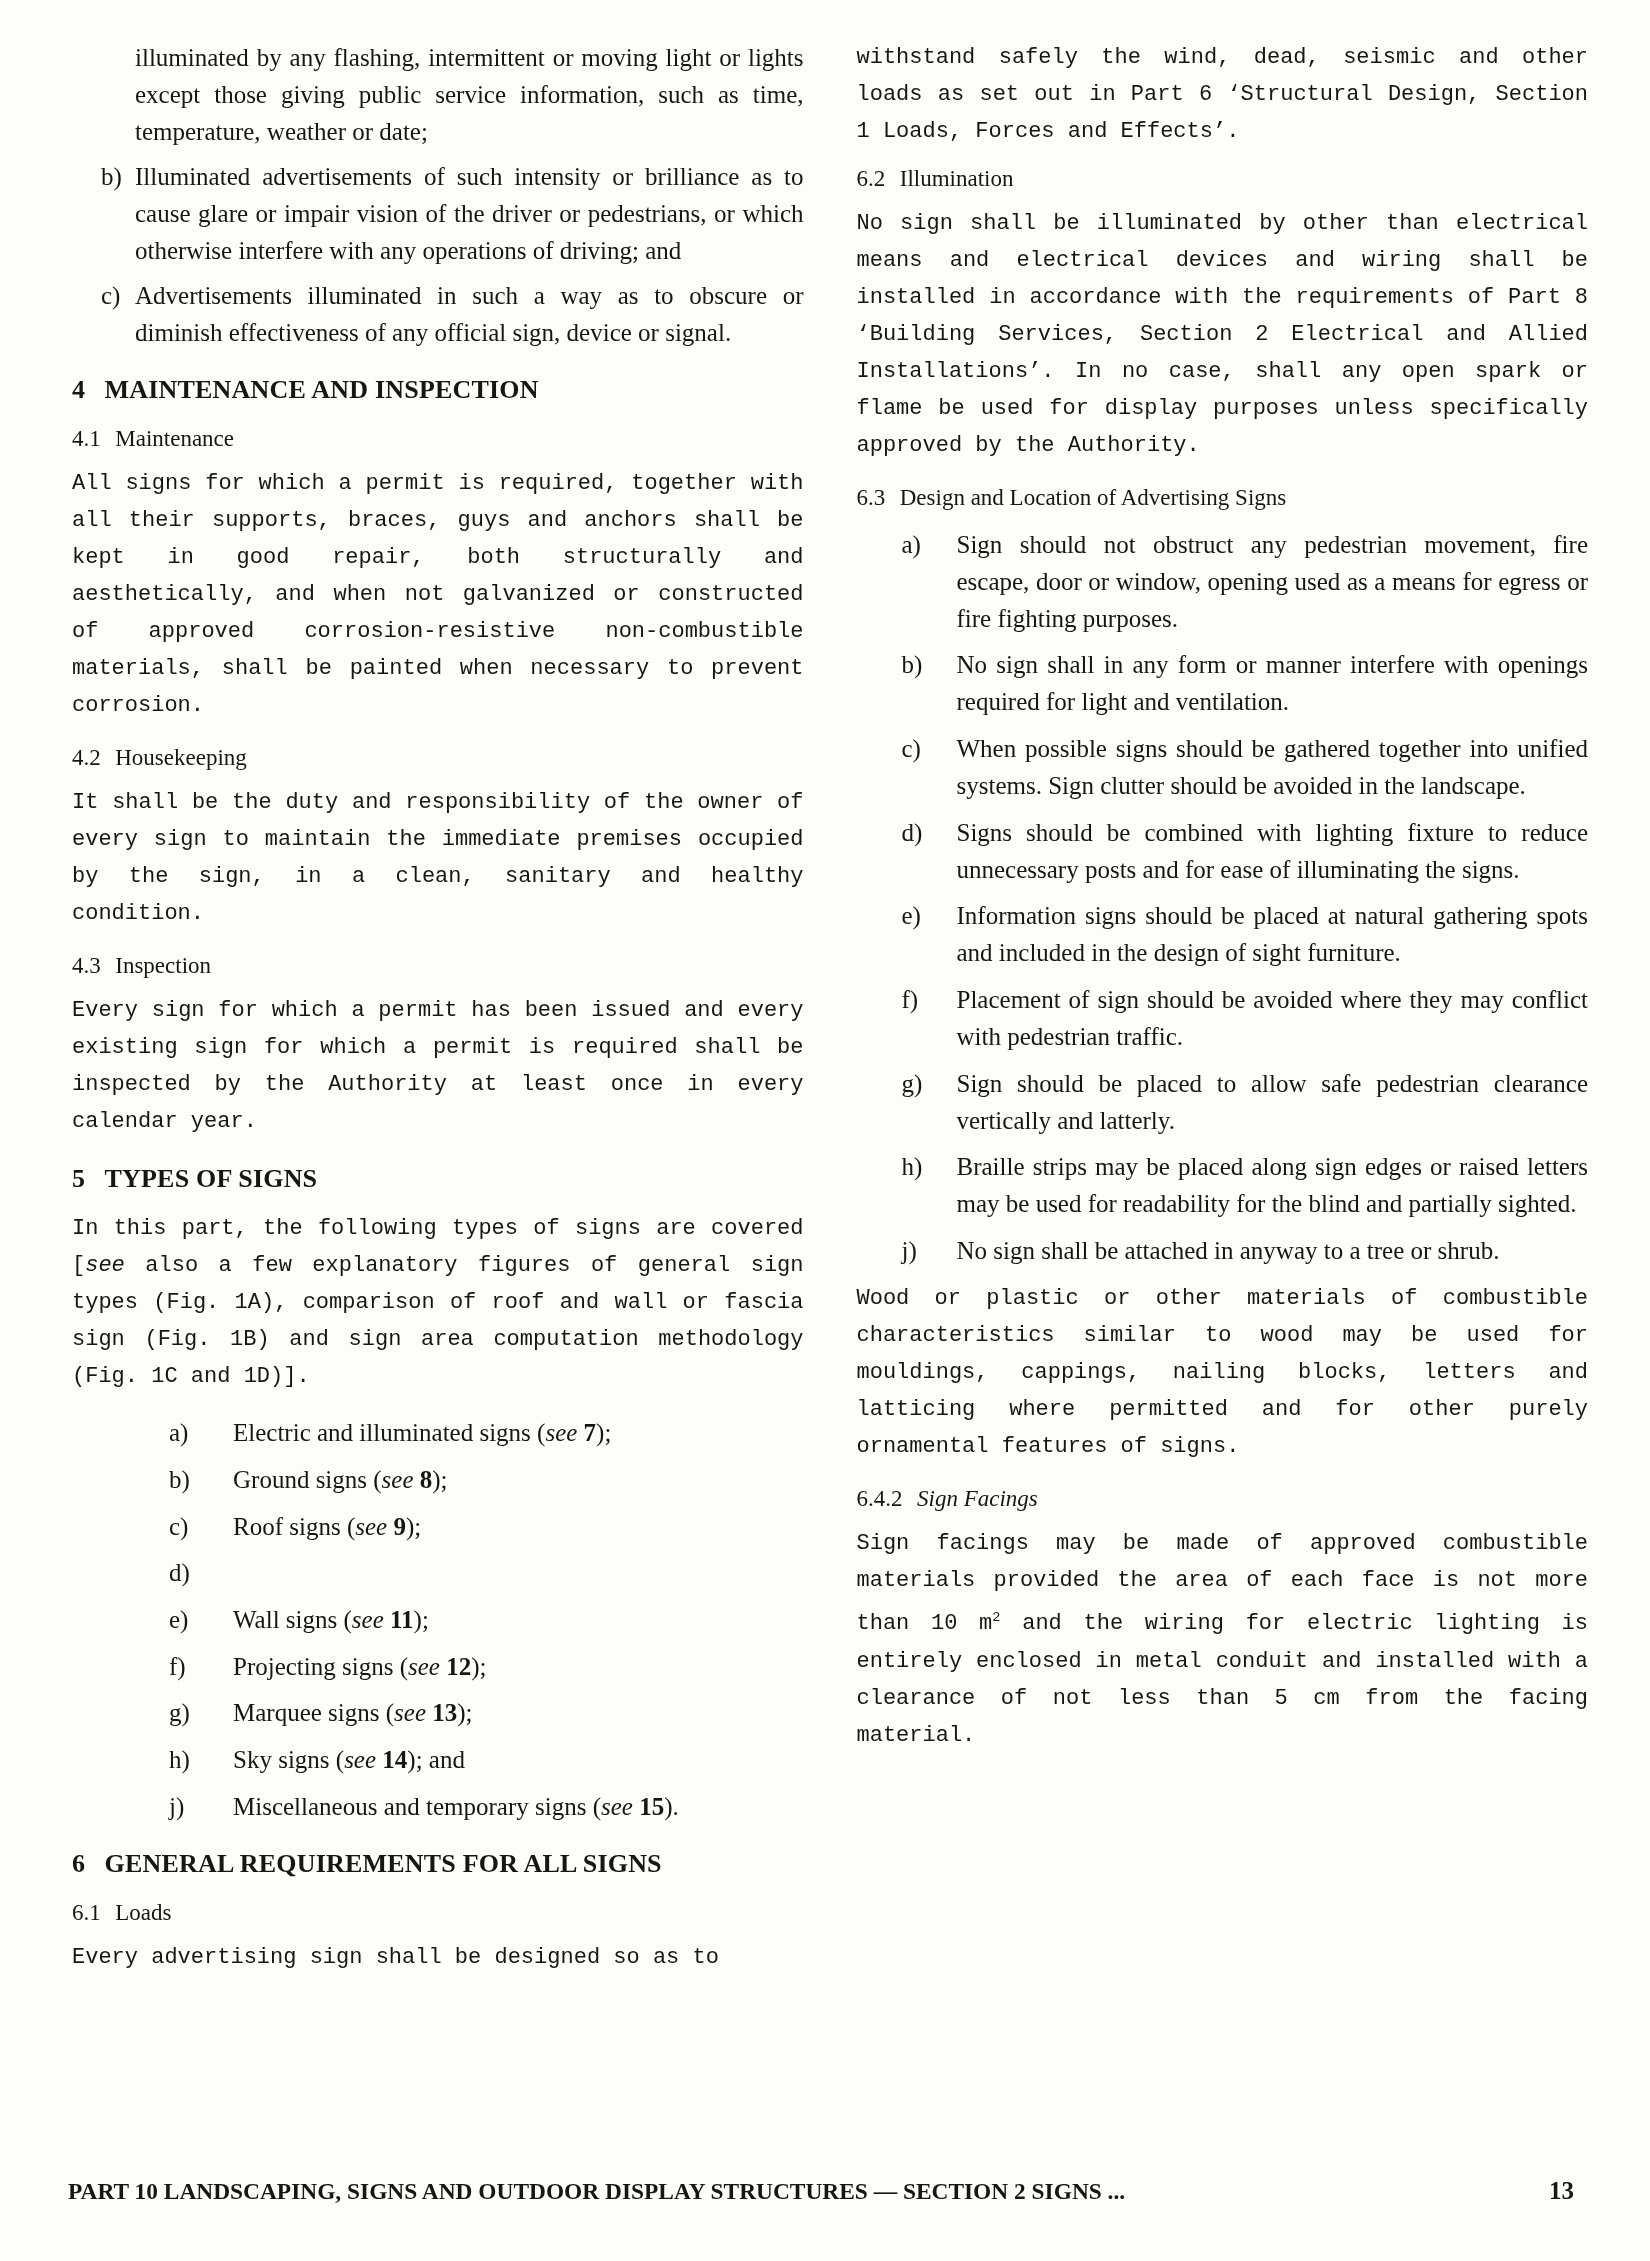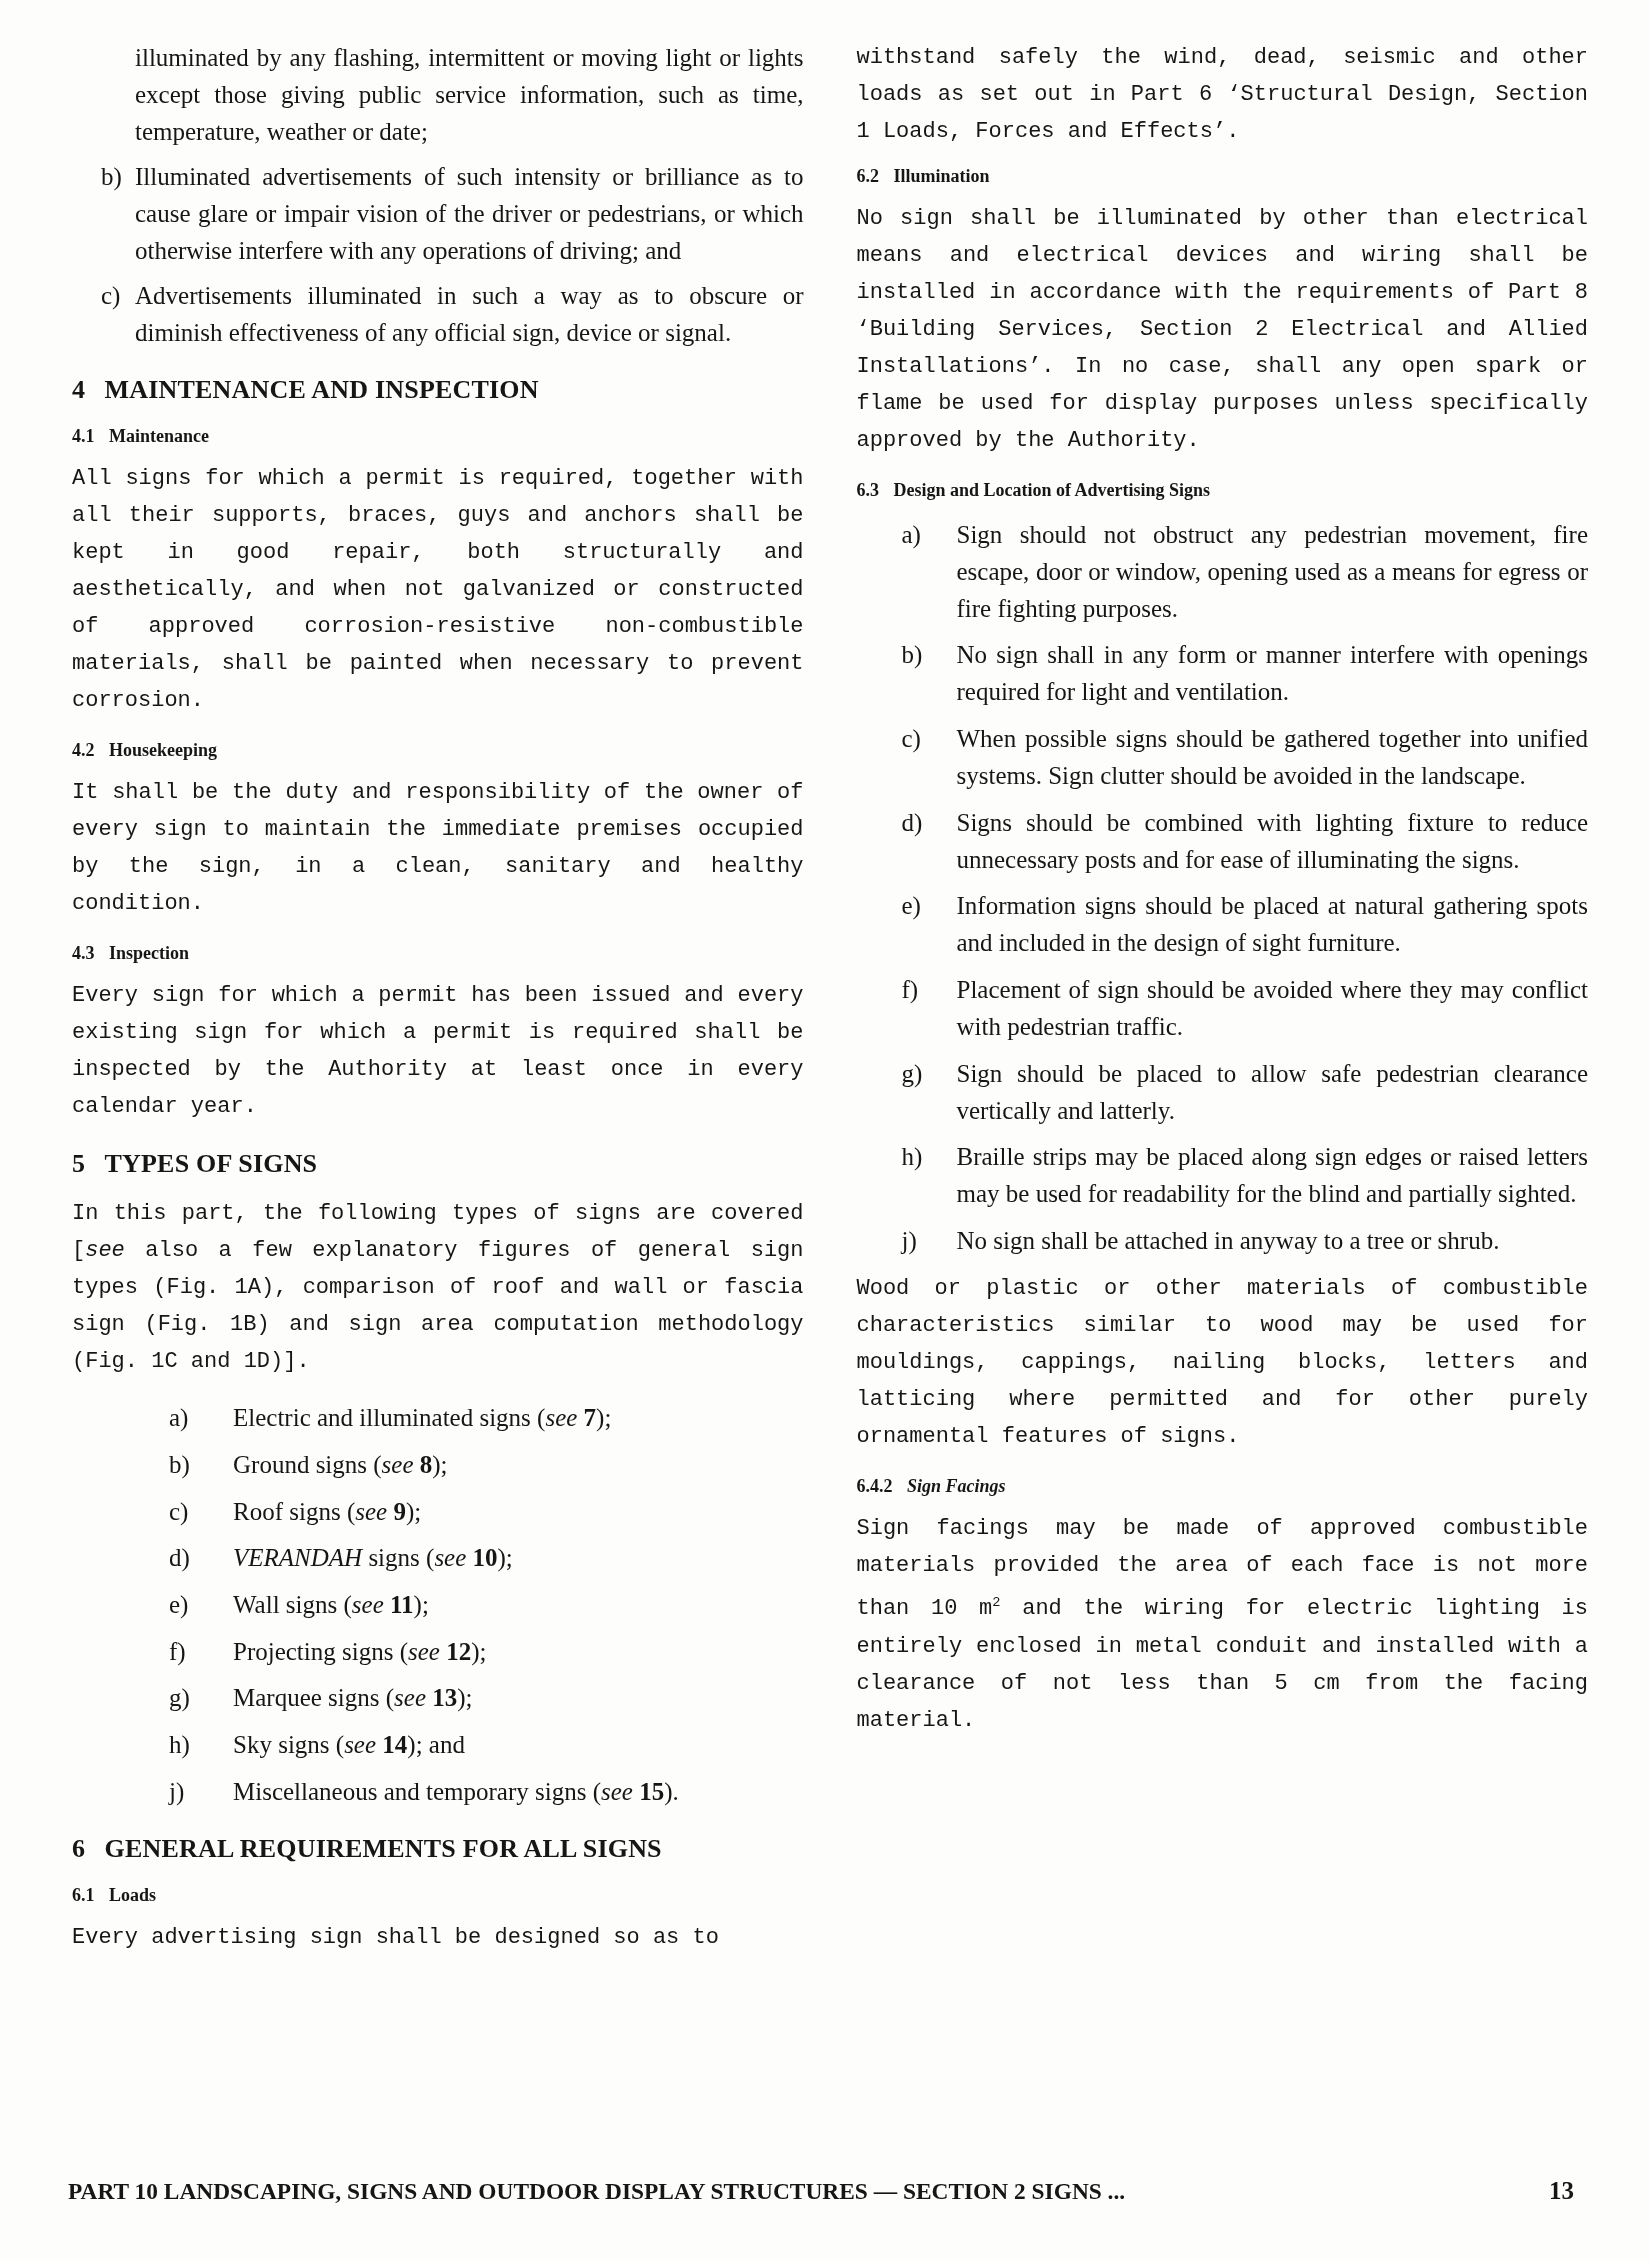--- a/index.html
+++ b/index.html
@@ -24,21 +24,21 @@
     margin-bottom:16px;
     font-family:Liberation Mono, monospace;
   }
   .h-main {
     font-size:26px; font-weight:bold;
     margin:24px 0 16px 0;
     letter-spacing:0.2px;
   }
   .h-main .h-title { margin-left:19.3px; }
   .h-sub {
-    font-size:18px; font-weight:bold;
+    font-size:23px; font-weight:normal;
     margin:21px 0 13px 0;
   }
   .h-sub .h-title { margin-left:14.5px; }
   .h-sub3 .h-title { font-style:italic; }
 
   .list { margin-bottom:11.3px; }
   .li { display:flex; margin-bottom:8px; }
   .li-text {
     flex:1; font-size:25px; line-height:37px;
     text-align:justify;
@@ -121,21 +121,20 @@
         <div class="li">
           <span class="li-label">b)</span>
           <div class="li-text"><span>Ground signs (</span><span style="font-style: italic;">see</span><span style="font-weight: bold;"> 8</span><span>);</span></div>
         </div>
         <div class="li">
           <span class="li-label">c)</span>
           <div class="li-text"><span>Roof signs (</span><span style="font-style: italic;">see</span><span style="font-weight: bold;"> 9</span><span>);</span></div>
         </div>
         <div class="li">
           <span class="li-label">d)</span>
-          <div class="li-text"><span style="font-style: italic;">VERANDAH</span><span> signs (</span><span style="font-style: italic;">see</span><span style="font-weight: bold;"> 10</span><span>);</span></div>
         </div>
         <div class="li">
           <span class="li-label">e)</span>
           <div class="li-text"><span>Wall signs (</span><span style="font-style: italic;">see</span><span style="font-weight: bold;"> 11</span><span>);</span></div>
         </div>
         <div class="li">
           <span class="li-label">f)</span>
           <div class="li-text"><span>Projecting signs (</span><span style="font-style: italic;">see</span><span style="font-weight: bold;"> 12</span><span>);</span></div>
         </div>
         <div class="li">

